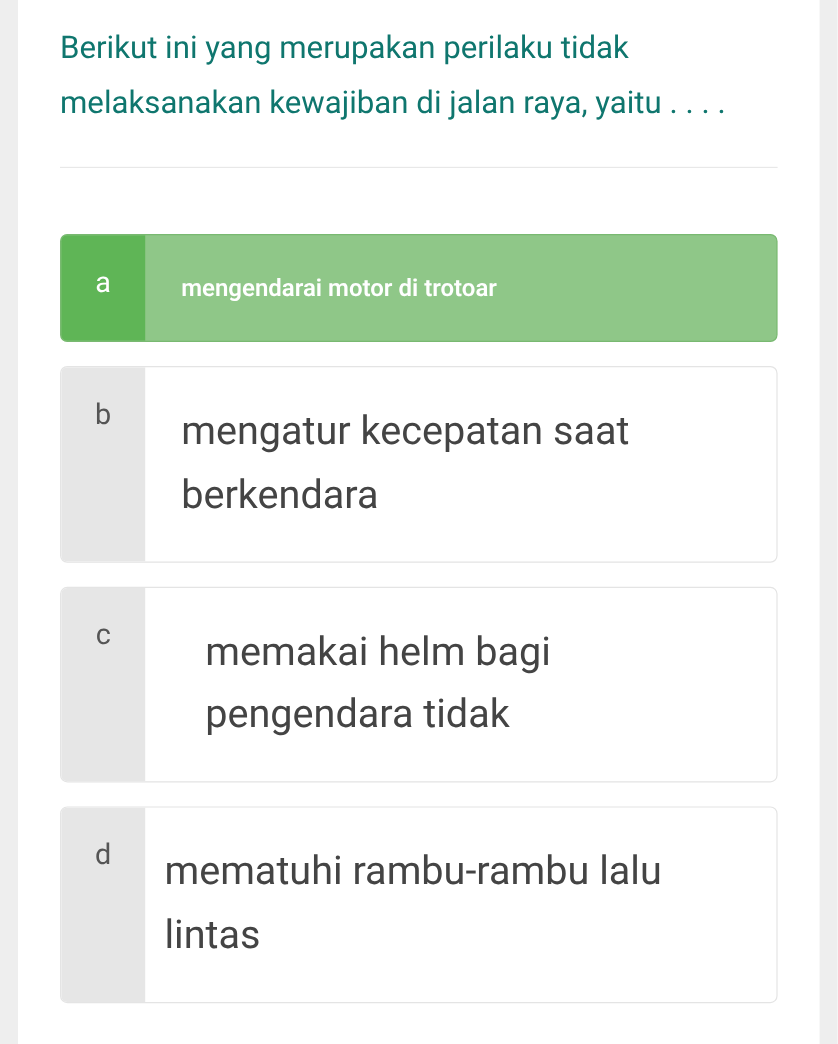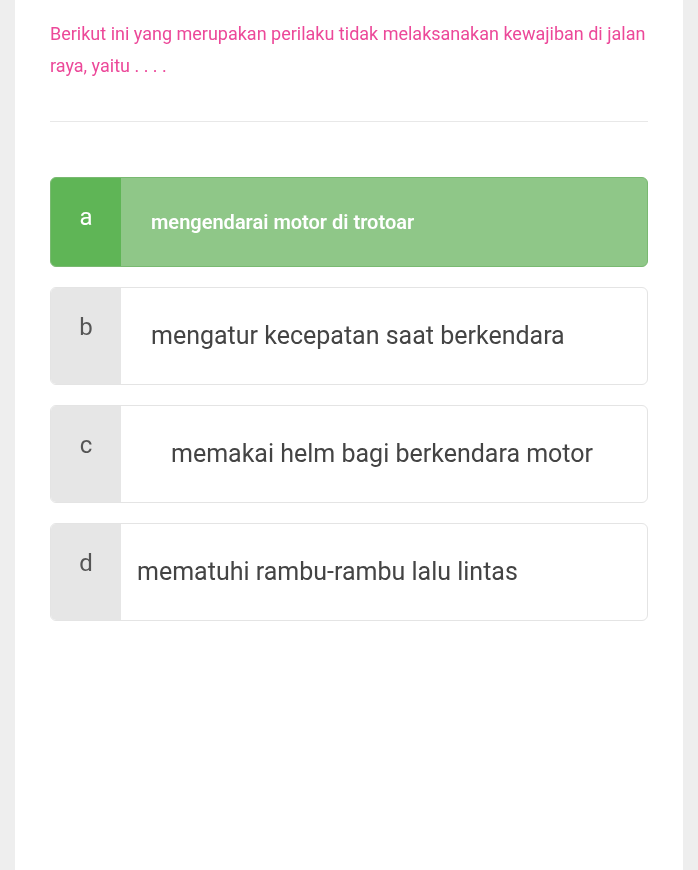--- a/index.html
+++ b/index.html
@@ -14,25 +14,25 @@
       height: 870px;
       overflow: hidden;
     }
     .card {
       background: #ffffff;
       margin: 0 15px;
       padding: 0 35px 25px 35px;
       min-height: 870px;
     }
     .question-text {
-      font-size: 18px;
-      color: #ec4899;
+      font-size: 26px;
+      color: #0f766e;
       line-height: 1.75;
       padding-top: 18px;
-      padding-bottom: 40px;
+      padding-bottom: 30px;
       border-bottom: 1px solid #e8e8e8;
     }
     .options {
       margin-top: 55px;
       display: flex;
       flex-direction: column;
       gap: 20px;
     }
     .option {
       display: flex;
@@ -47,21 +47,21 @@
       background: #e6e6e6;
       display: flex;
       padding-top: 25px;
       justify-content: center;
       font-size: 24px;
       color: #555555;
     }
     .option-text {
       flex: 1;
       padding: 28px 30px 28px 30px;
-      font-size: 25px;
+      font-size: 33px;
       color: #444444;
       line-height: 1.6;
     }
     .option.selected {
       background: #8fc788;
       border-color: #79b971;
     }
     .option.selected .option-key {
       background: #5fb556;
       color: #ffffff;
@@ -92,21 +92,21 @@
       <div class="option-text">mengendarai motor di trotoar</div>
     </div>
 
     <div class="option">
       <div class="option-key">b</div>
       <div class="option-text">mengatur kecepatan saat berkendara</div>
     </div>
 
     <div class="option option-c">
       <div class="option-key">c</div>
-      <div class="option-text">memakai helm bagi berkendara motor</div>
+      <div class="option-text">memakai helm bagi pengendara tidak</div>
     </div>
 
     <div class="option option-d">
       <div class="option-key">d</div>
       <div class="option-text">mematuhi rambu-rambu lalu lintas</div>
     </div>
 
   </div>
 </div>
 

